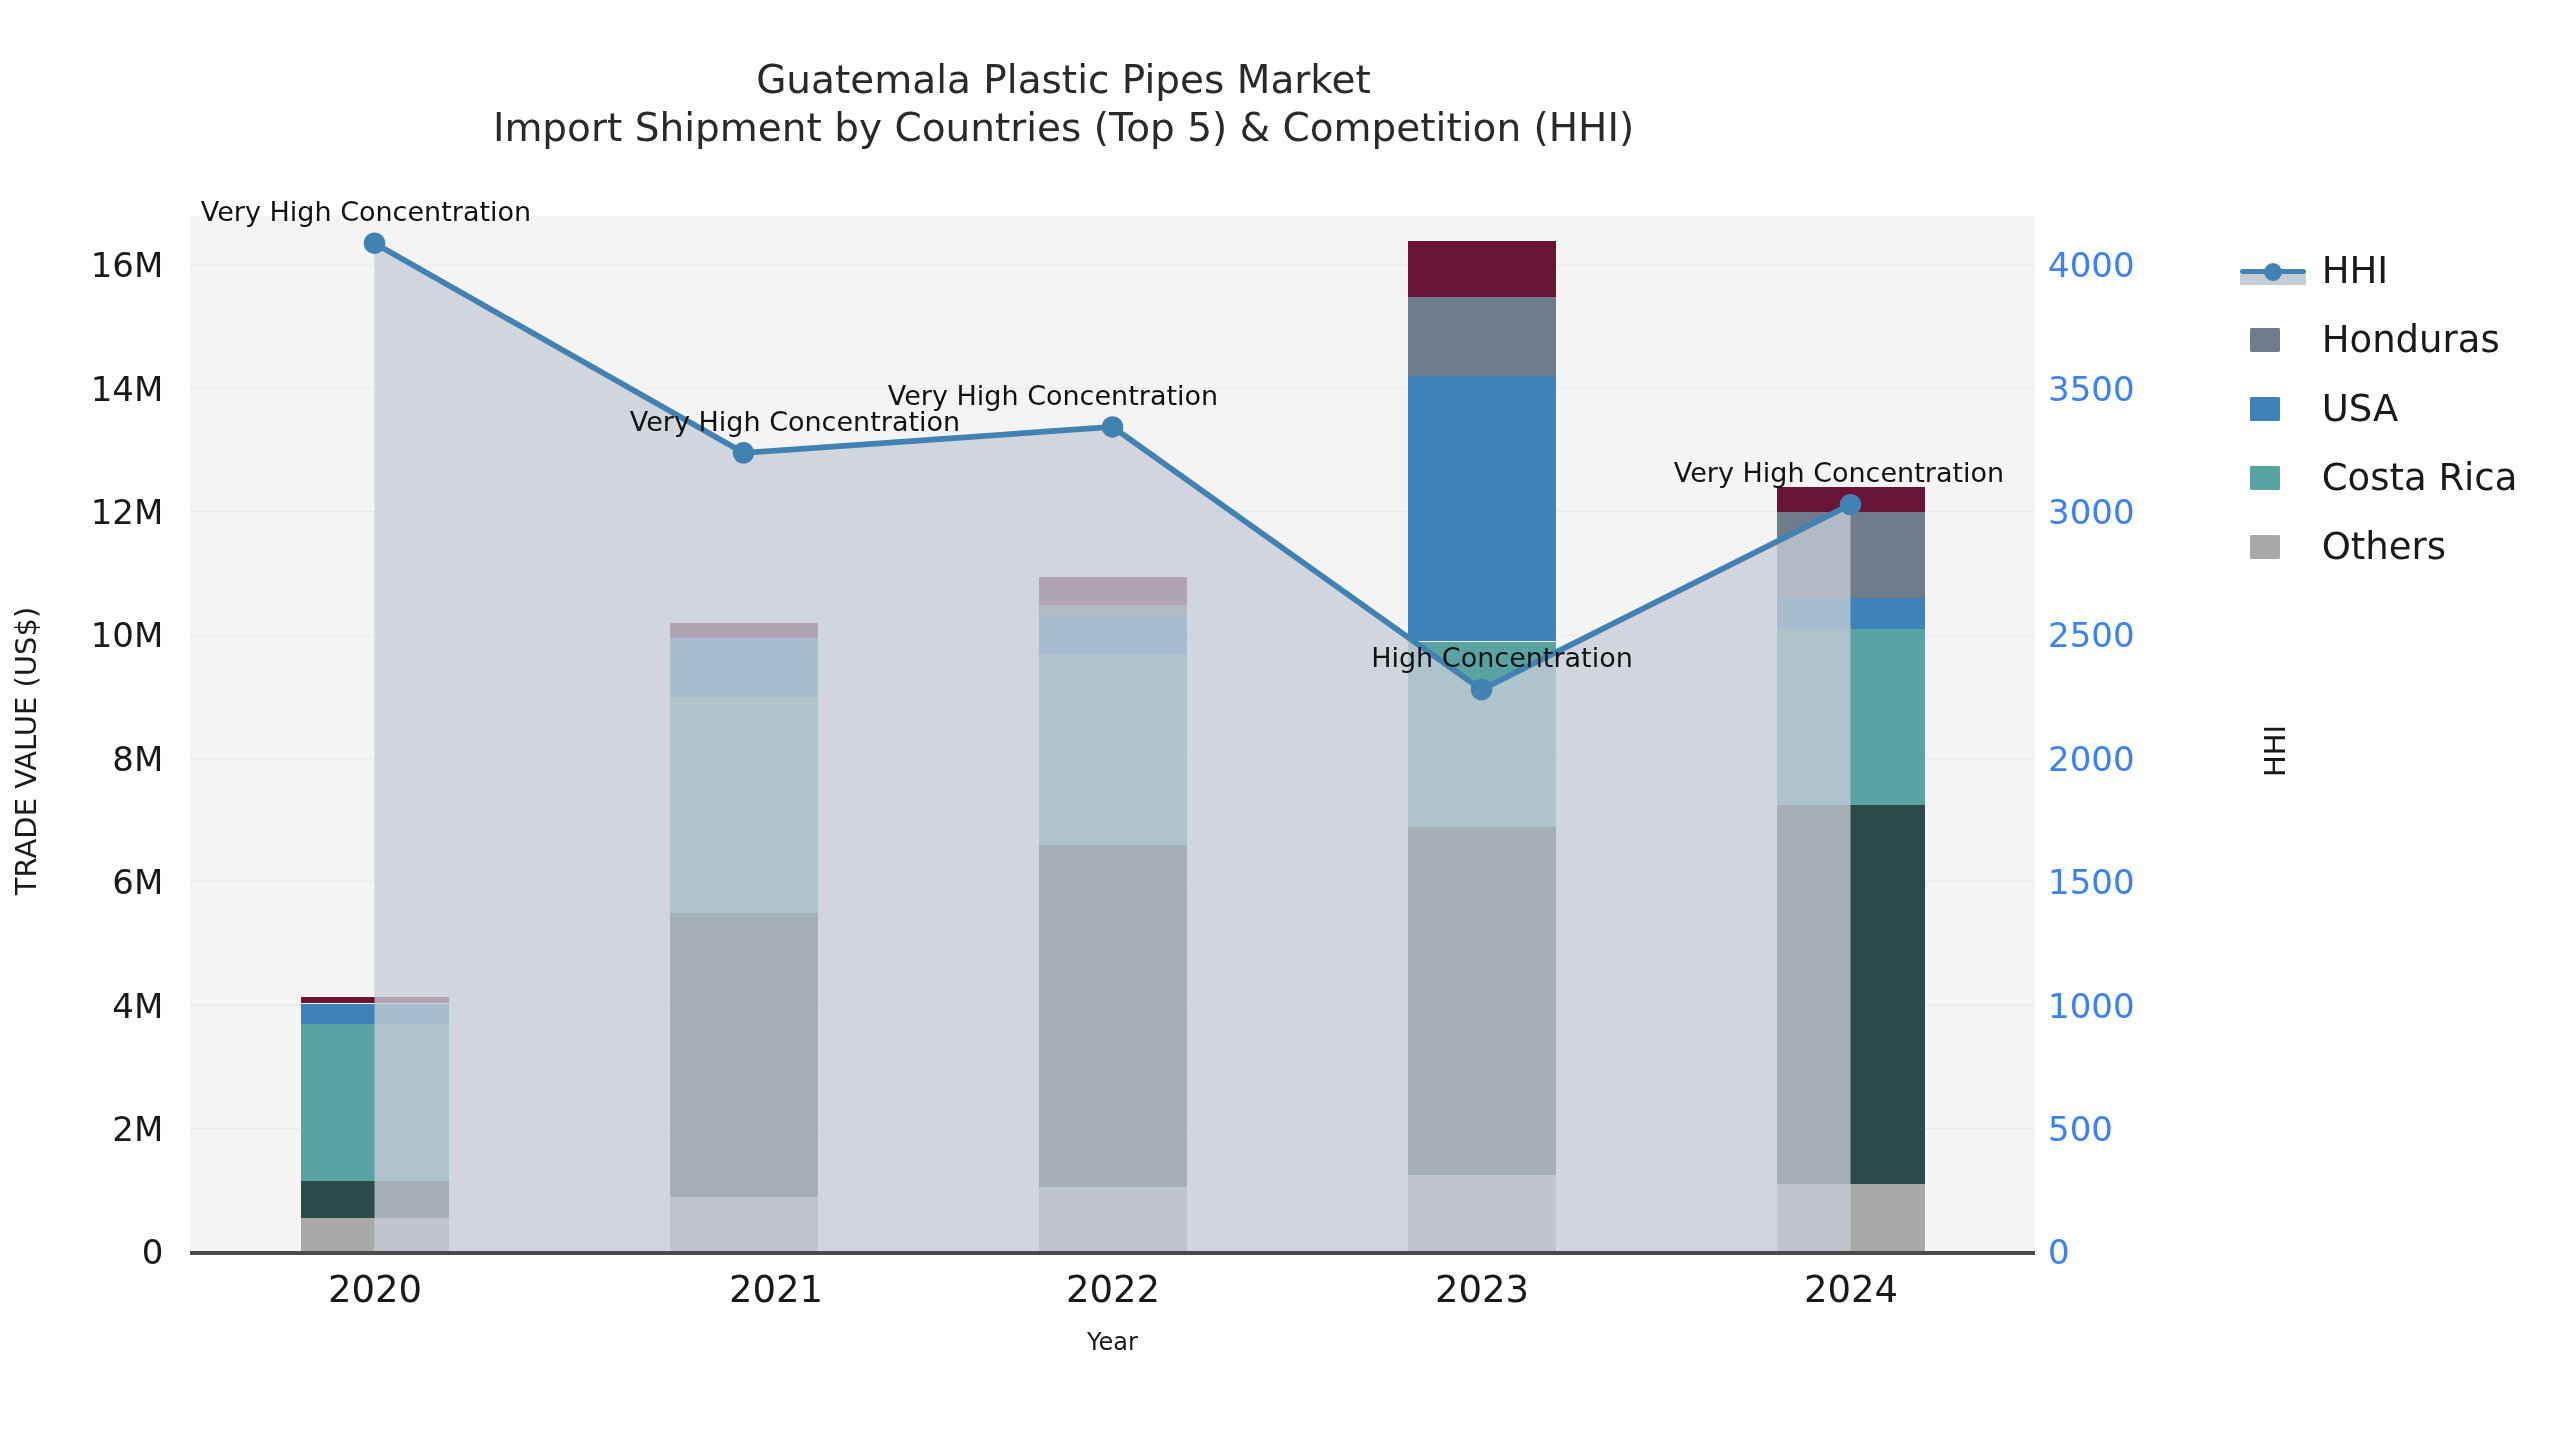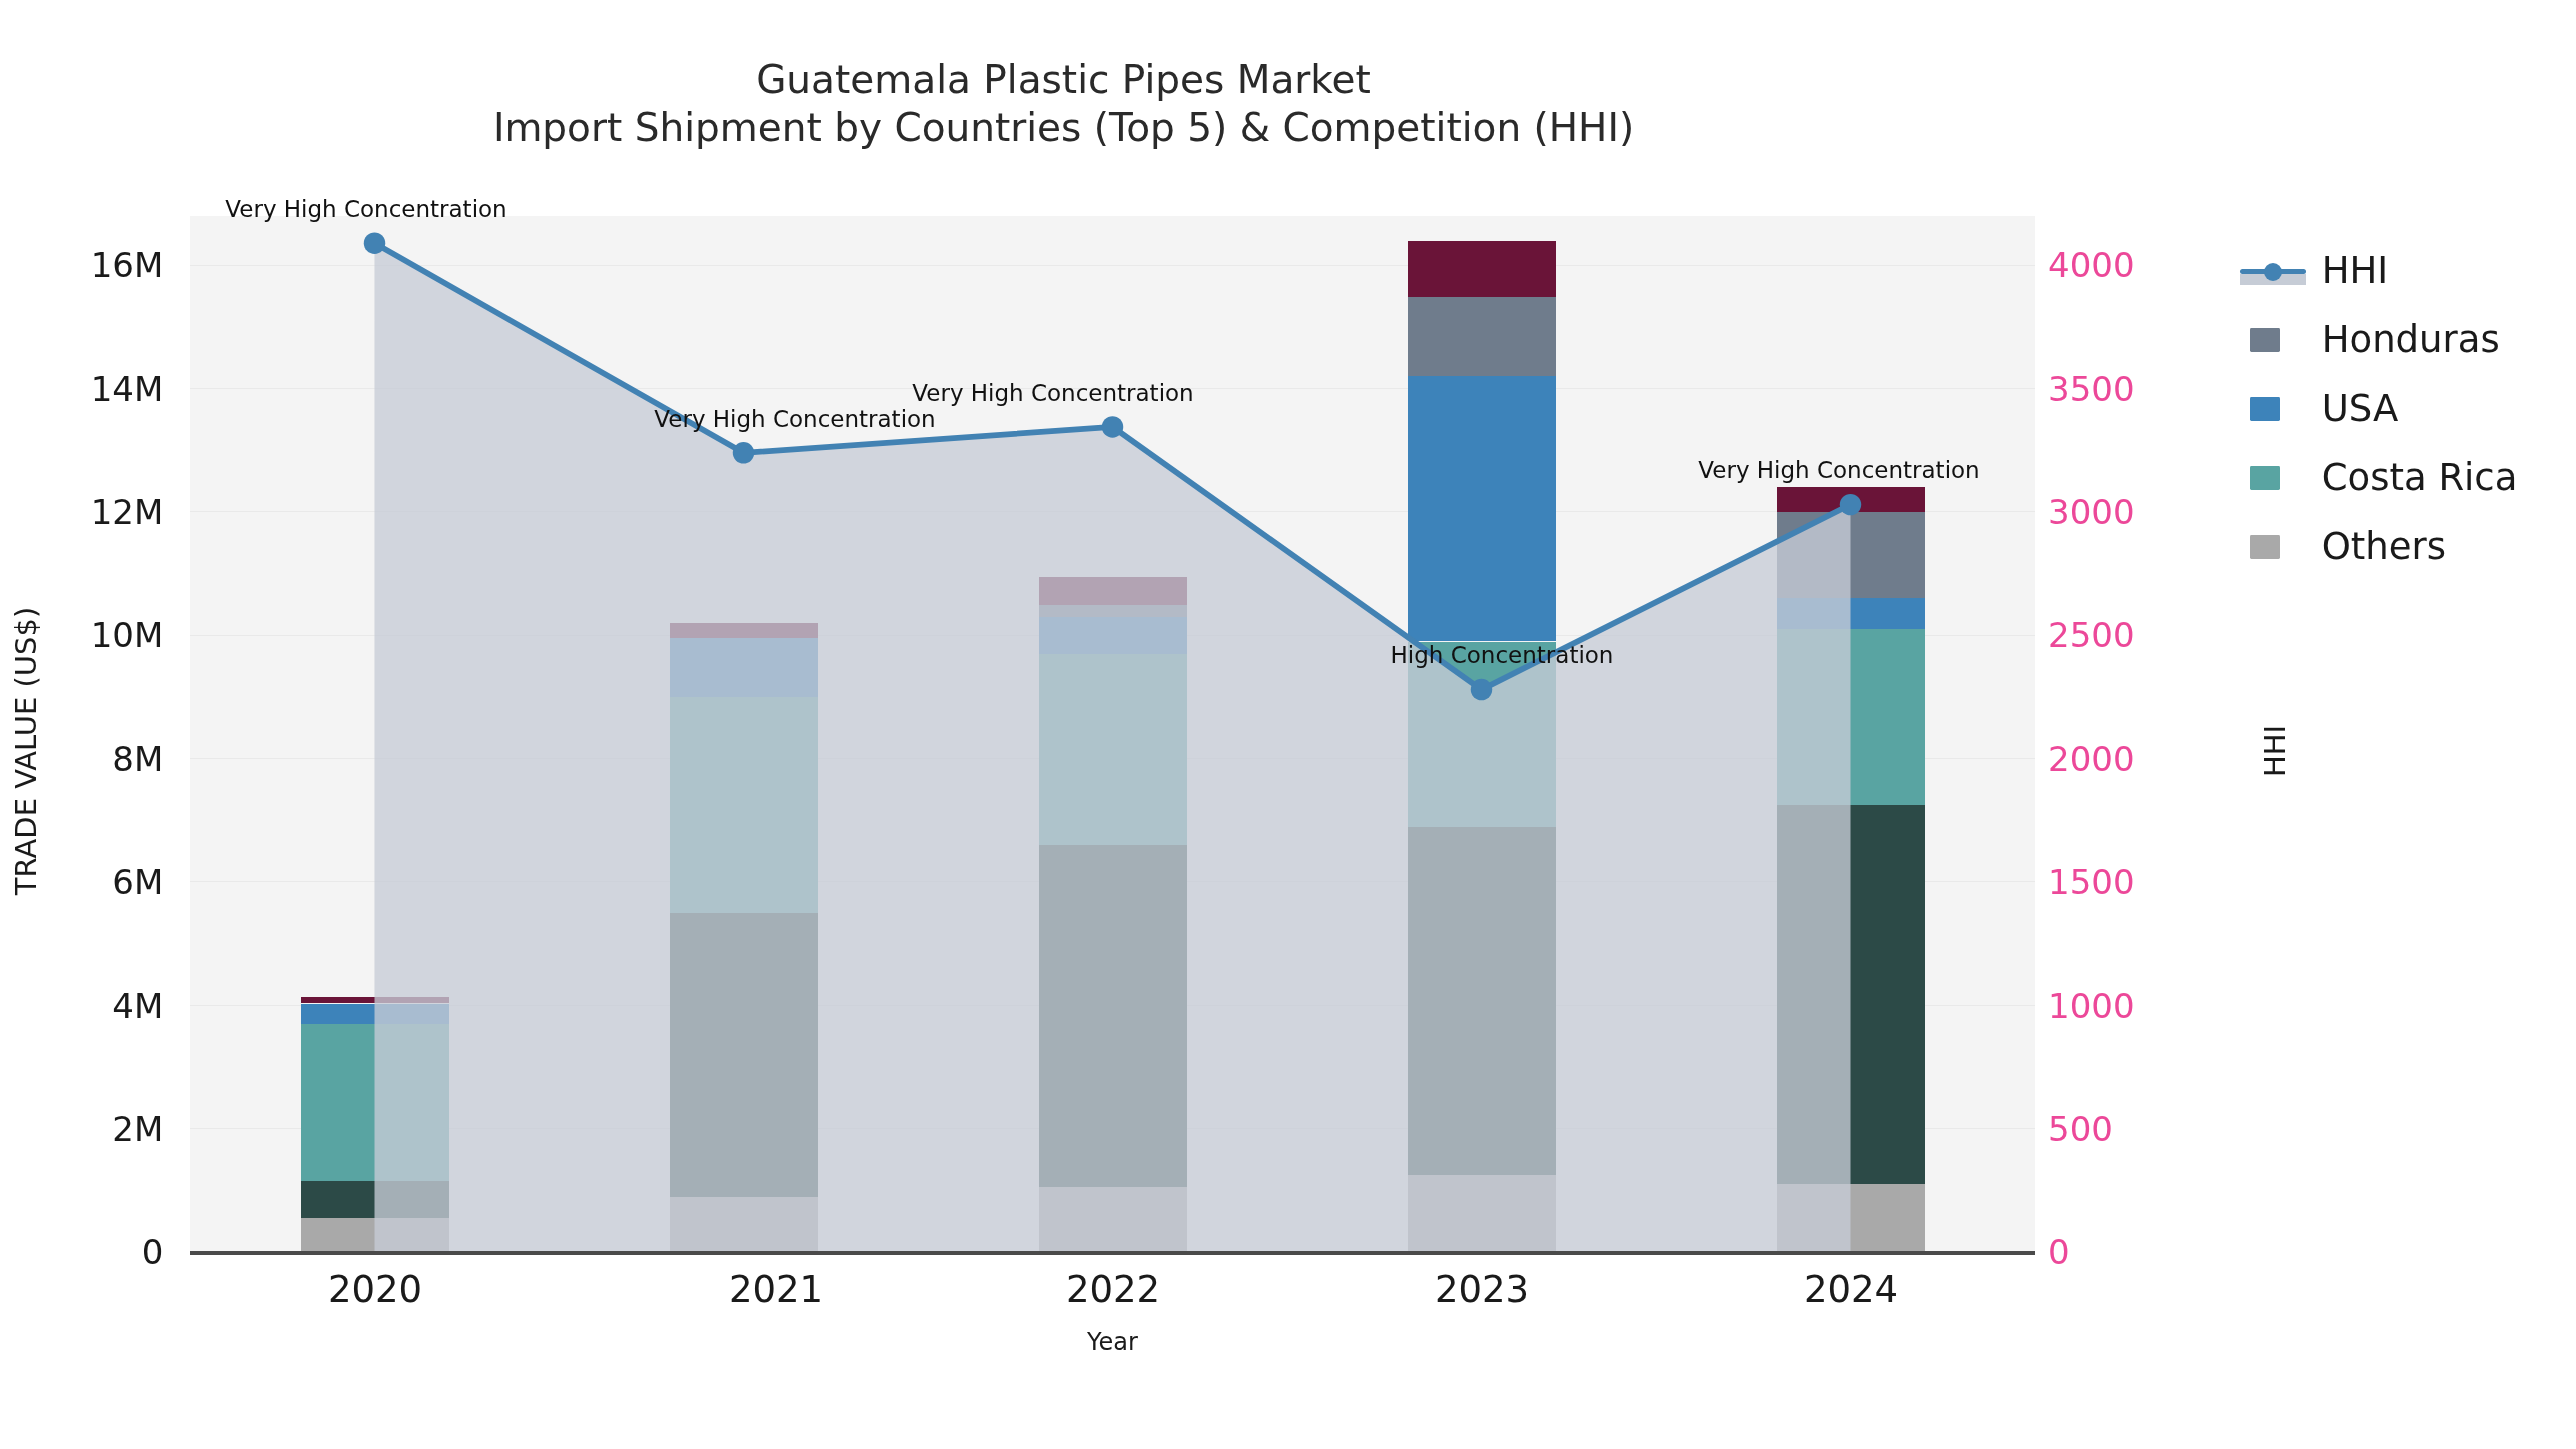--- a/index.html
+++ b/index.html
@@ -39,21 +39,21 @@
     width:1845px; height:3.6px; background:#4a4a4a;
   }
   #y-left-labels{ position:absolute; left:0; top:0; width:179px; height:1449px; }
   #y-left-labels .lbl{
     position:absolute; right:15.7px; transform:translateY(-50%);
     font-size:34px; color:#1a1a1a; white-space:nowrap;
   }
   #y-right-labels{ position:absolute; left:2048px; top:0; width:215px; height:1449px; }
   #y-right-labels .lbl{
     position:absolute; left:0; transform:translateY(-50%);
-    font-size:34px; color:#ec4899; white-space:nowrap;
+    font-size:34px; color:#3b82f6; white-space:nowrap;
   }
 
   #ylabel-left{
     position:absolute; left:-160px; top:734px;
     width:372px; text-align:center;
     transform:rotate(-90deg);
     font-size:29px; color:#1a1a1a; white-space:nowrap;
   }
   #ylabel-right{
     position:absolute; left:2167px; top:734px;
@@ -74,21 +74,21 @@
   }
 
   
   .bar-seg{ position:absolute; }
 
   
   #hhi-svg{ position:absolute; inset:0; overflow:visible; }
 
   .hhi-anno{
     position:absolute; transform:translateX(-50%);
-    font-size:23px; color:#111; white-space:nowrap;
+    font-size:27px; color:#111; white-space:nowrap;
   }
 
   
   #legend{
     position:absolute; left:2240px; top:236px;
     width:336px;
   }
   .leg-row{
     display:flex; align-items:center;
     height:69px;

